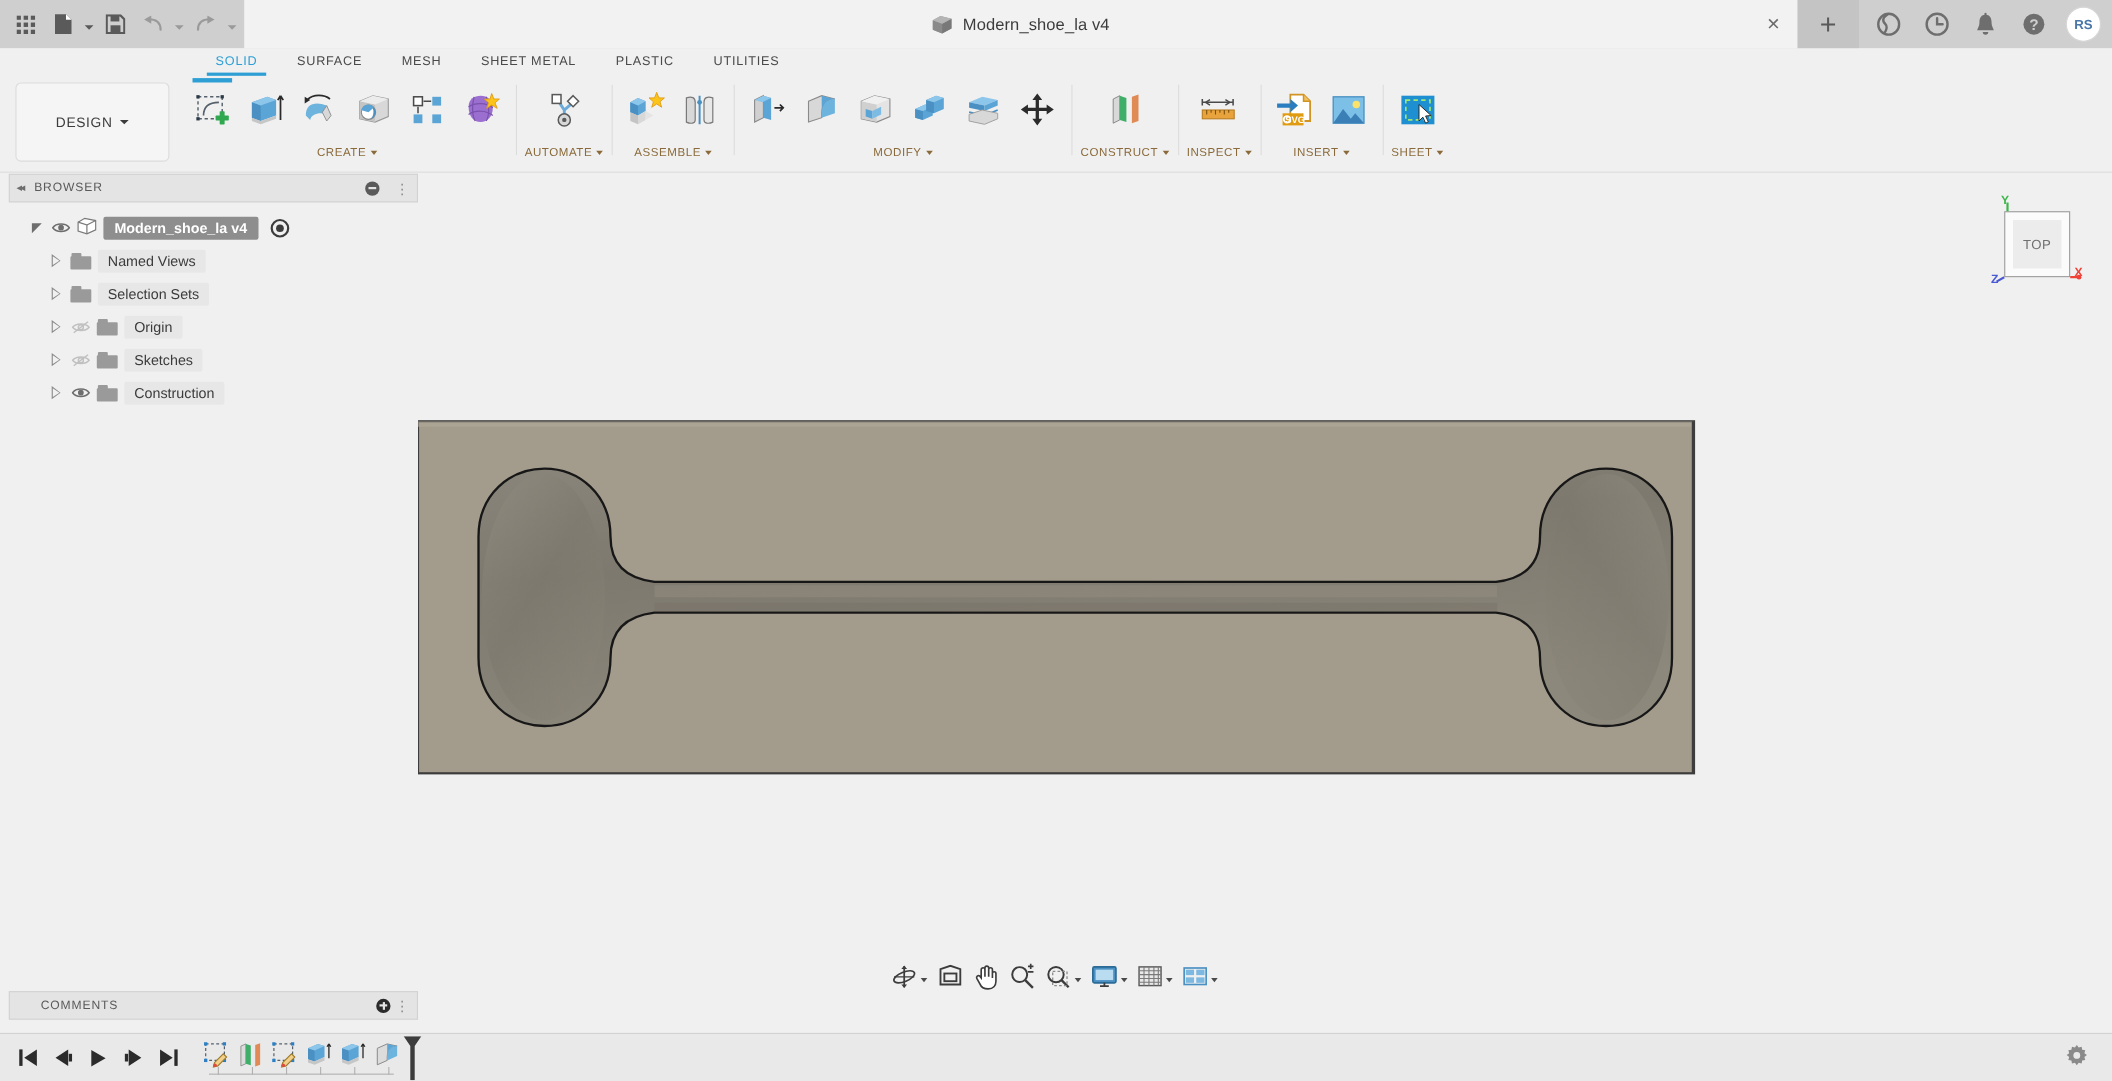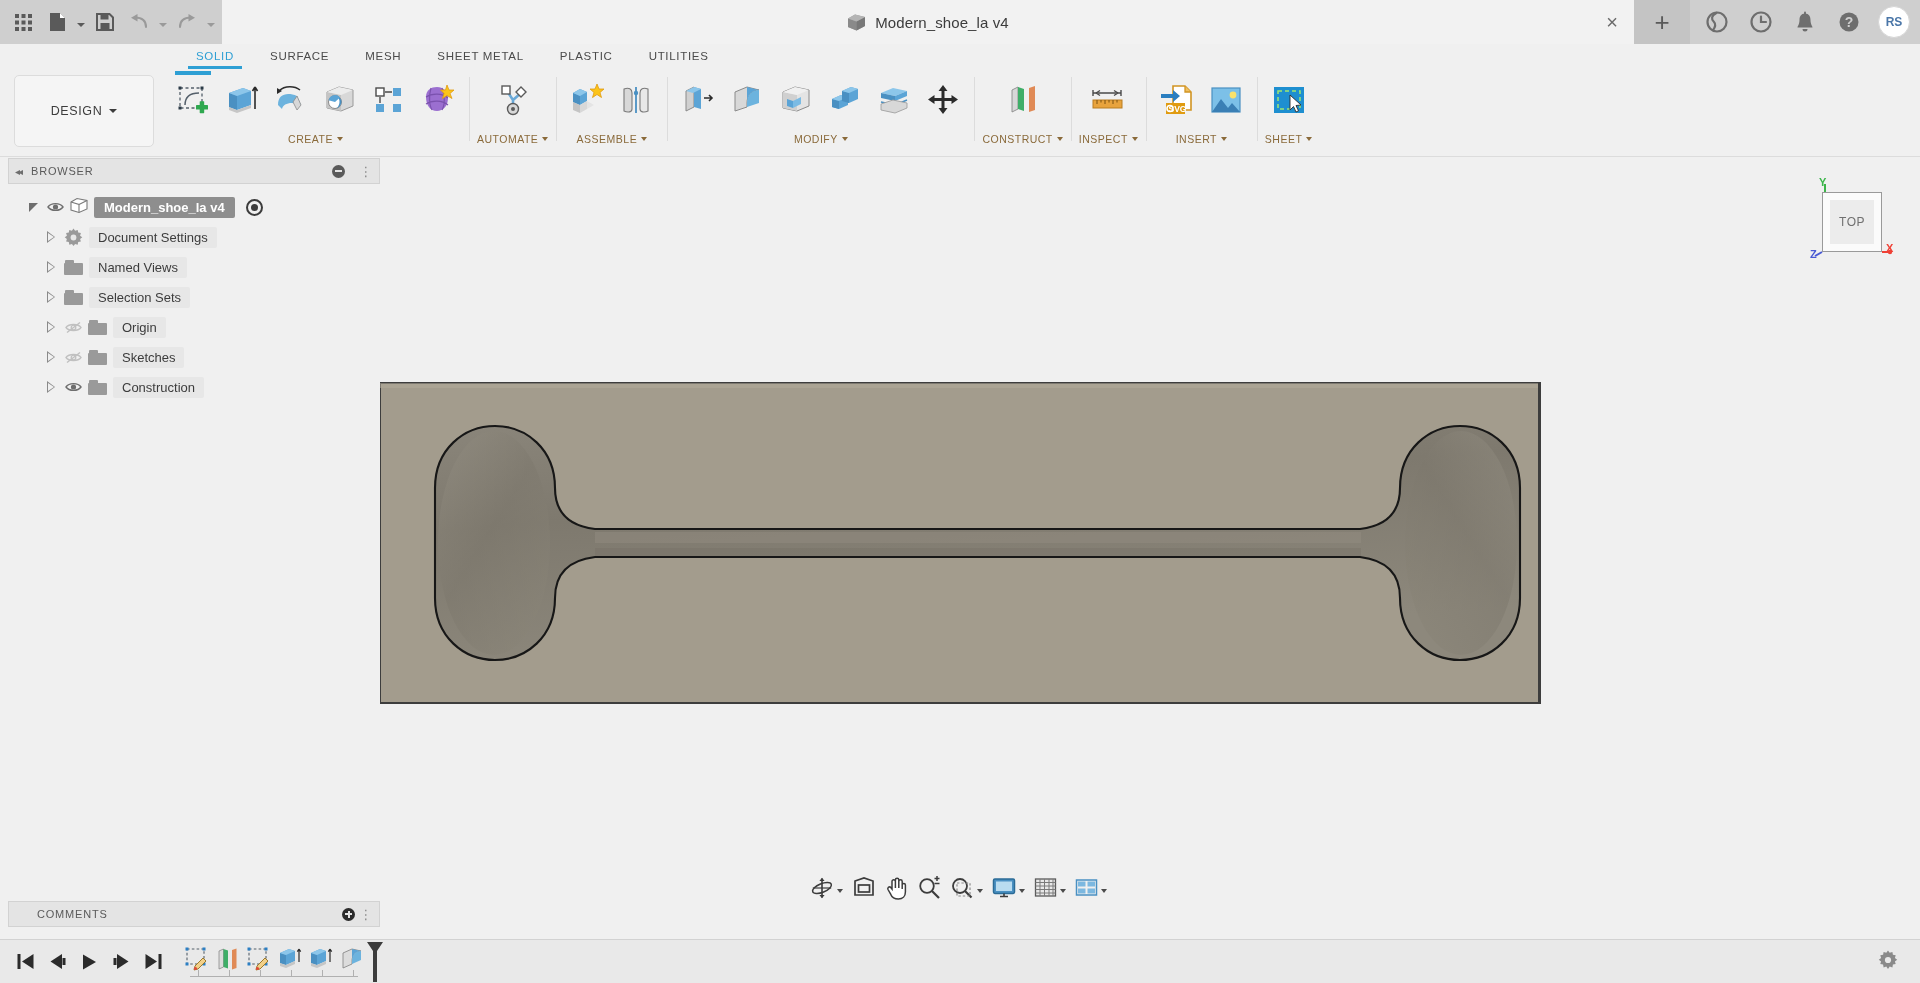--- a/index.html
+++ b/index.html
@@ -693,32 +693,20 @@
           <svg width="18" height="17" viewBox="0 0 18 17">
             <path d="M1 5 L7 1.5 L17 3.5 L17 12 L9 15.5 L1 13 Z" fill="#fff" stroke="#7a7a7a" stroke-width="1.1"></path>
             <path d="M1 5 L9 7.5 L9 15.5" fill="none" stroke="#7a7a7a" stroke-width="1.1"></path>
             <path d="M9 7.5 L17 3.5" fill="none" stroke="#7a7a7a" stroke-width="1.1"></path>
           </svg>
         </span>
         <span class="tlabel">Modern_shoe_la v4</span>
         <span class="radio-o"></span>
       </div>
 
-      <div class="trow" style="padding-left:36px">
-        <span class="tri">
-            <span class="tri-right"></span>
-          </span>
-        <span style="display:flex;width:19px">
-          <svg width="19" height="19" viewBox="0 0 19 19">
-            <path d="M9.5 0.5 l1.6 2.2 2.6-.8 .5 2.7 2.7 .5-.8 2.6 2.2 1.6-2.2 1.6 .8 2.6-2.7 .5-.5 2.7-2.6-.8-1.6 2.2-1.6-2.2-2.6 .8-.5-2.7-2.7-.5 .8-2.6-2.2-1.6 2.2-1.6-.8-2.6 2.7-.5 .5-2.7 2.6 .8z" fill="#9a9a9a"></path>
-            <circle cx="9.5" cy="9.5" r="2.9" fill="#e7e7e7"></circle>
-          </svg>
-        </span>
-        <span class="tlabel">Document Settings</span>
-      </div>
 
       <div class="trow" style="padding-left:36px">
         <span class="tri">
             <span class="tri-right"></span>
           </span>
         <span class="fold"></span>
         <span class="tlabel">Named Views</span>
       </div>
 
       <div class="trow" style="padding-left:36px">

